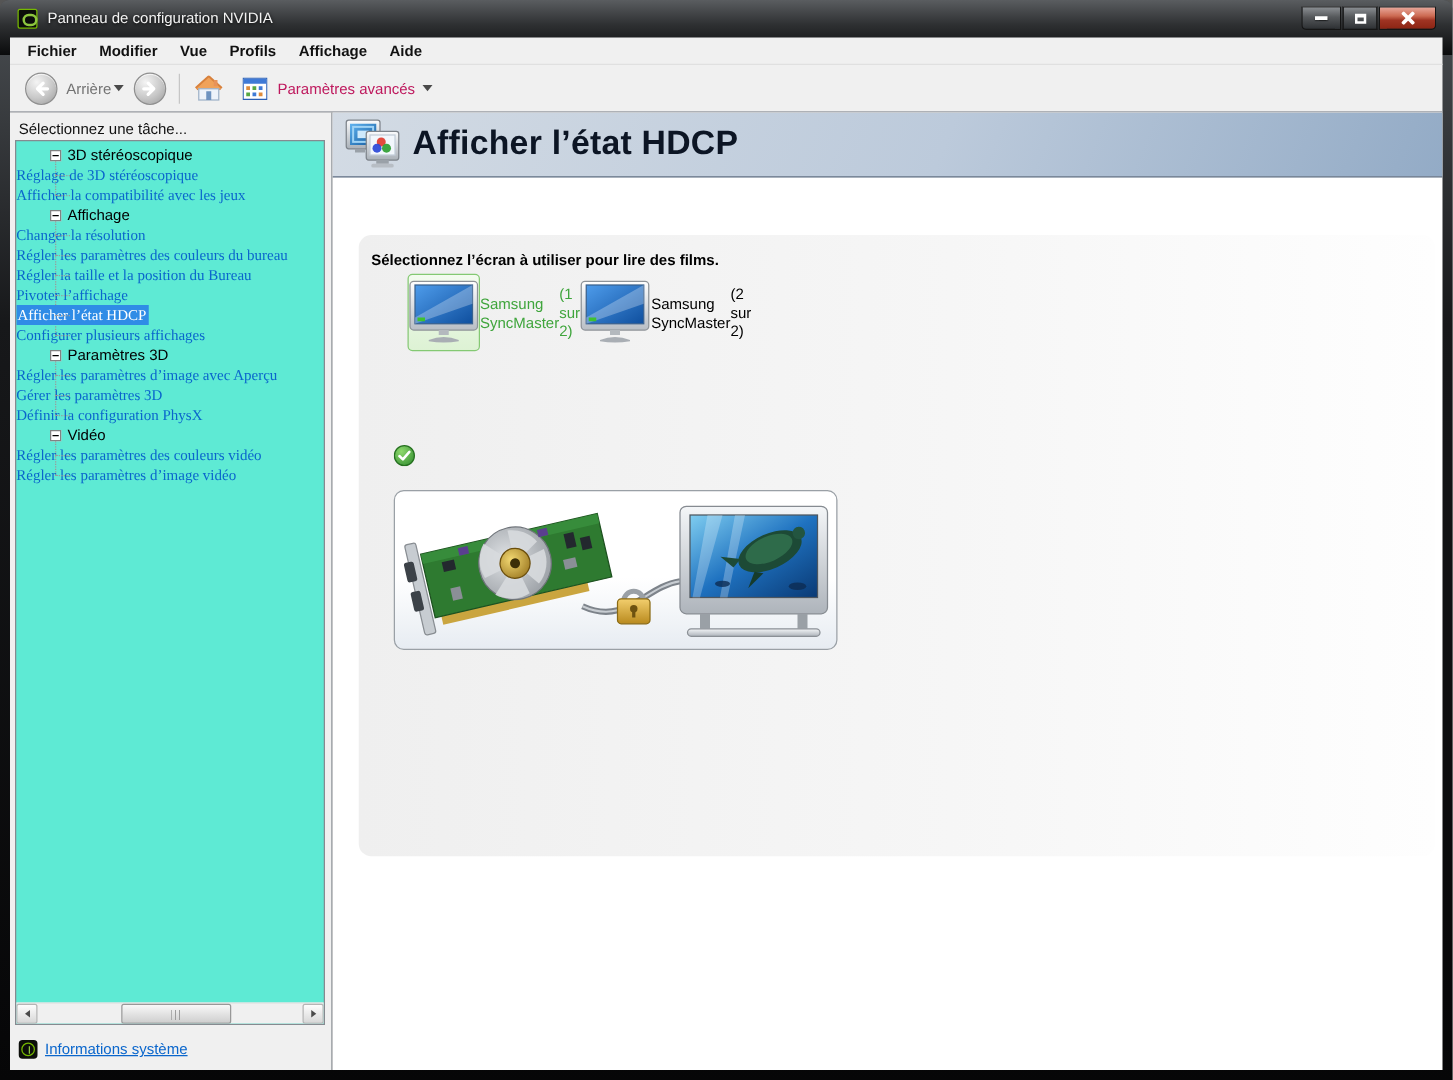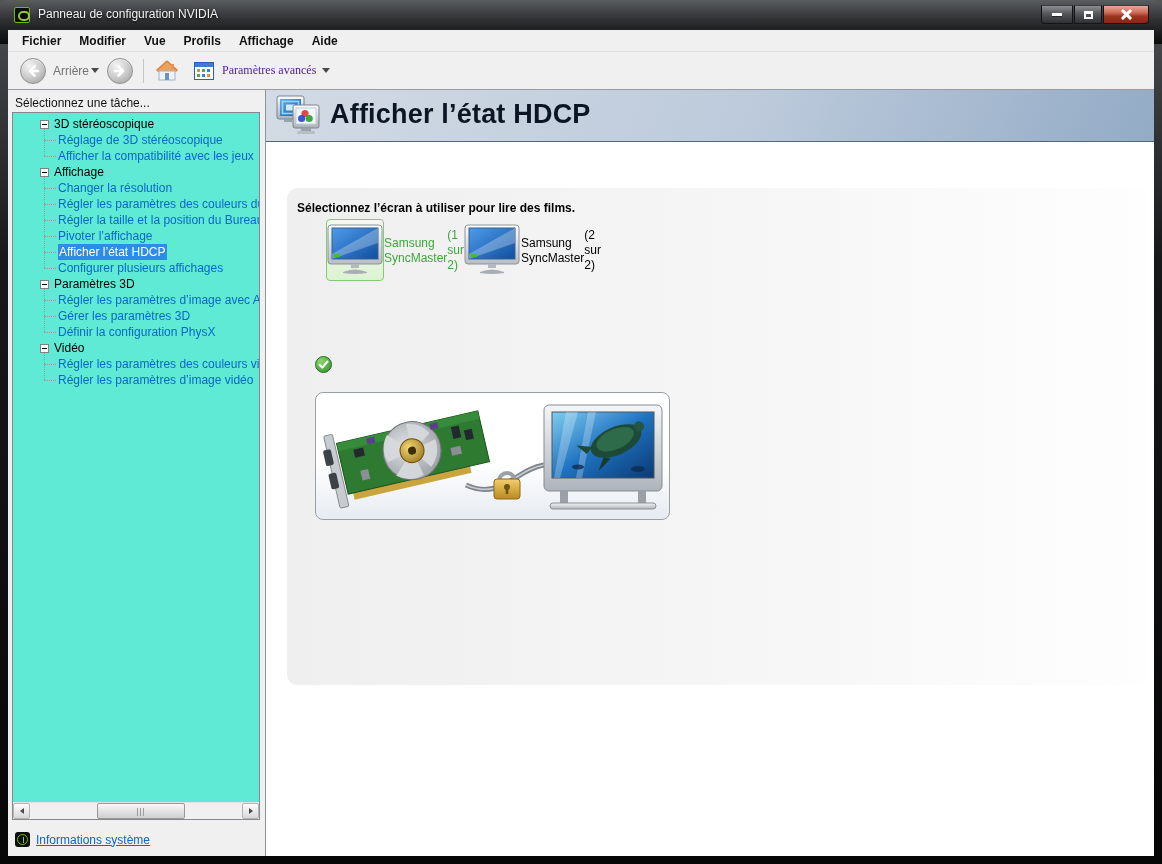--- a/index.html
+++ b/index.html
@@ -40,57 +40,57 @@
   
   .toolbar{position:absolute;left:8px;top:52px;width:1146px;height:38px;background:#f0f0f0;
     border-bottom:1px solid #989ca2;display:flex;align-items:center;padding-left:12px;}
   .nav-circle{width:26px;height:26px;border-radius:50%;border:1px solid #8f8f8f;
     background:radial-gradient(circle at 35% 28%,#f4f4f4,#c8c8c8 55%,#9a9a9a);
     display:flex;align-items:center;justify-content:center;box-shadow:inset 0 1px 0 #ffffffaa;}
   .back-label{color:#737373;margin:0 0 0 7px;}
   .caret{width:0;height:0;border-left:4px solid transparent;border-right:4px solid transparent;
     border-top:5px solid #4a4a4a;margin:0 8px 0 2px;}
   .tb-sep{width:1px;height:24px;background:#c6c6c6;margin:0 10px;}
-  .adv-label{margin:0 4px 0 8px;color:#4c1d95;font-family:Liberation Serif, serif;}
+  .adv-label{margin:0 4px 0 8px;color:#be185d;}
   .toolbar svg{display:block;}
   
   .sidebar{position:absolute;left:8px;top:90px;width:258px;height:766px;background:#f0f0f0;
     border-right:1px solid #8f9499;}
   .task-label{position:absolute;left:7px;top:6px;color:#111;}
   .treebox{position:absolute;left:4px;top:22px;width:248px;bottom:36px;background:#5eead4;
     border:1px solid #868a90;overflow:hidden;}
   .tree{position:absolute;left:0;top:3px;right:0;bottom:17px;overflow:hidden;}
   .trow{height:16px;line-height:16px;white-space:nowrap;overflow:hidden;position:relative;}
   .trow.cat{padding-left:27px;color:#000;}
   .expander{display:inline-block;width:9px;height:9px;border:1px solid #828282;background:#fff;
     position:relative;vertical-align:-1px;margin-right:5px;}
   .expander::after{content:"";position:absolute;left:1px;top:3px;width:5px;height:1px;background:#000;}
   .tree-children{position:relative;}
   .tree-children::before{content:"";position:absolute;left:31px;top:-3px;bottom:8px;
     border-left:1px dotted #9a9a9a;}
-  .trow.child{padding-left:45px;}
+  .trow.child{font-family:Liberation Serif, serif;}
   .trow.child::before{content:"";position:absolute;left:31px;top:8px;width:12px;
     border-top:1px dotted #9a9a9a;}
   .tlink{color:#0a66cc;text-decoration:none;cursor:pointer;}
   .trow.sel .tlink{background:#2f8ce6;color:#fff;padding:1px 2px 1px 1px;}
   
   .hscroll{position:absolute;left:0;right:0;bottom:0;height:17px;background:#f0f0f0;
     border-top:1px solid #e2e2e2;}
   .hs-btn{position:absolute;top:0;width:17px;height:16px;background:linear-gradient(#fdfdfd,#d8d8d8);
     border:1px solid #b5b5b5;border-radius:2px;display:flex;align-items:center;justify-content:center;}
   .hs-btn.left{left:0;} .hs-btn.right{right:0;}
   .tri-l{width:0;height:0;border-top:3px solid transparent;border-bottom:3px solid transparent;
     border-right:4px solid #4a4a4a;}
   .tri-r{width:0;height:0;border-top:3px solid transparent;border-bottom:3px solid transparent;
     border-left:4px solid #4a4a4a;}
   .hs-thumb{position:absolute;left:84px;top:0;width:88px;height:16px;border:1px solid #989898;
     border-radius:2px;background:linear-gradient(#f8f8f8,#cfcfcf);}
   .hs-thumb::after{content:"";position:absolute;left:50%;top:4px;width:8px;height:8px;margin-left:-4px;
     background:repeating-linear-gradient(90deg,#9d9d9d 0 1px,transparent 1px 3px);}
-  .sys-info{position:absolute;left:7px;bottom:9px;display:flex;align-items:center;gap:6px;}
+  .sys-info{position:absolute;left:7px;bottom:9px;display:flex;align-items:flex-start;gap:6px;}
   .info-icon{width:15px;height:15px;background:#0c0e0a;border-radius:3px;position:relative;flex:0 0 auto;}
   .info-icon::before{content:"";position:absolute;left:2px;top:2px;width:9px;height:9px;
     border:1px solid #76b900;border-radius:50%;}
   .info-icon::after{content:"";position:absolute;left:8px;top:5px;width:1px;height:6px;background:#8dc63f;}
   .sys-info a{color:#0a66cc;text-decoration:underline;}
   
   .content{position:absolute;left:266px;top:90px;width:888px;height:766px;background:#fff;overflow:hidden;}
   .page-header{position:absolute;left:0;top:0;width:100%;height:52px;
     background:linear-gradient(112deg,#d3dbe4 0%,#bccadb 55%,#93abc6 100%);
     border-bottom:1px solid #54667c;}

